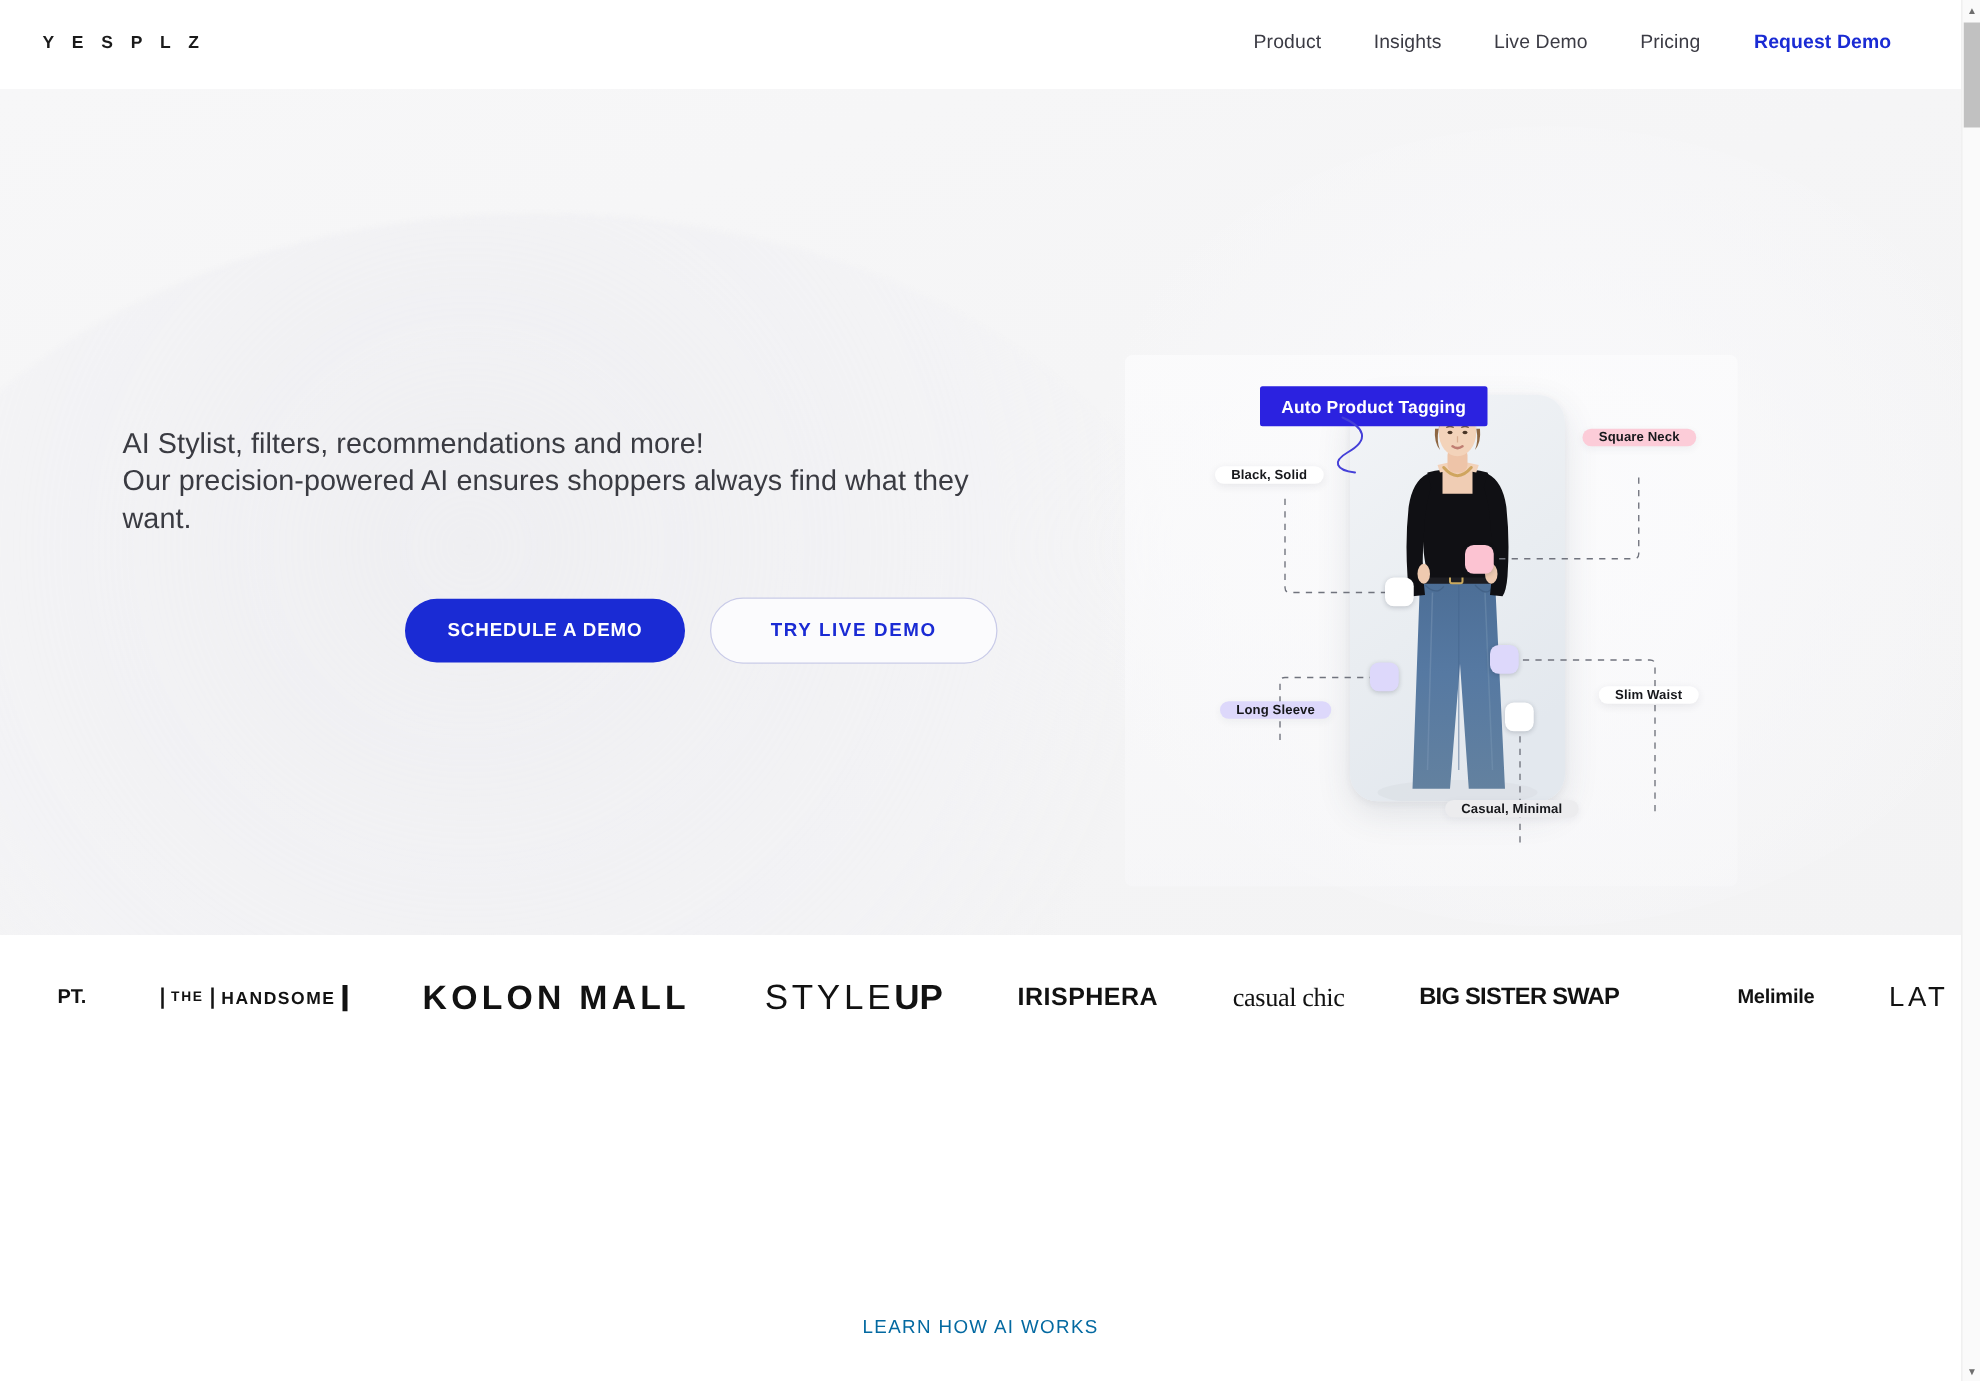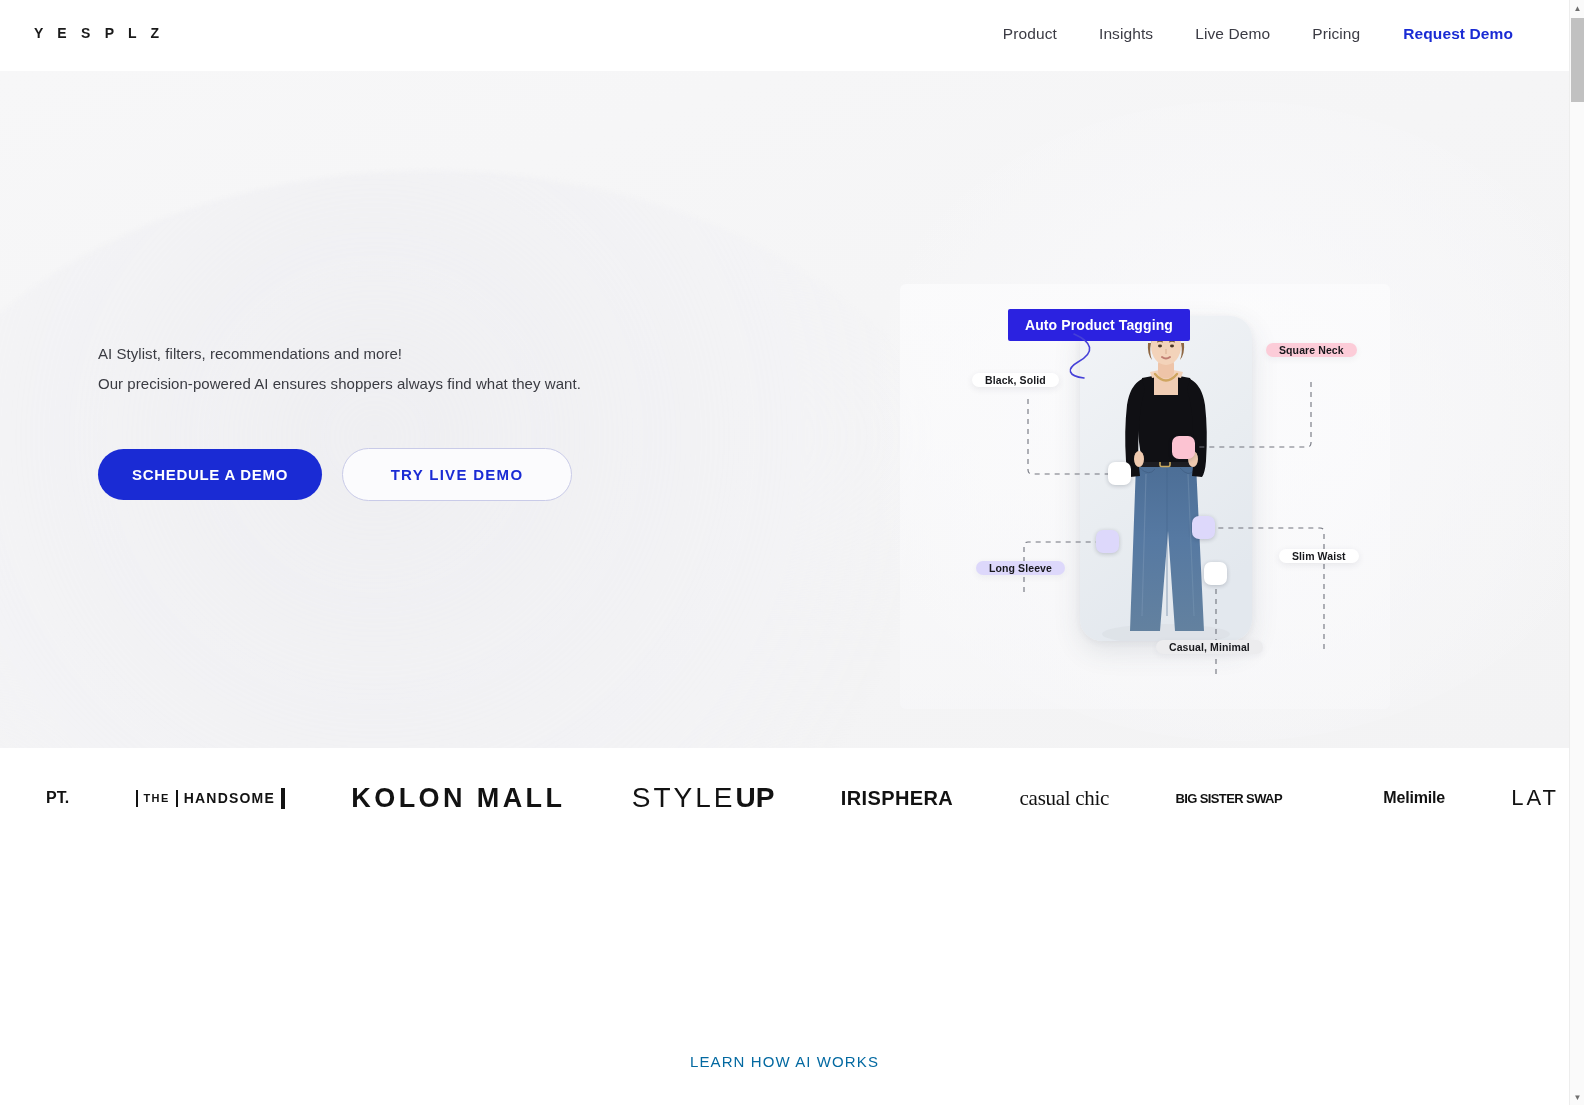--- a/index.html
+++ b/index.html
@@ -105,30 +105,31 @@
   }
   .hero-title {
     font-size: 49px;
     line-height: 60px;
     font-weight: 700;
     letter-spacing: -0.8px;
     color: #17181c;
   }
   .hero-sub {
     margin-top: 32px;
-    font-size: 15px;
+    font-size: 23px;
     line-height: 30px;
     color: #3a3b42;
     letter-spacing: 0.05px;
   }
   .hero-buttons {
     margin-top: 49px;
     display: flex;
     align-items: center;
     gap: 20px;
+    justify-content: flex-end;
   }
   .btn {
     border: none;
     cursor: pointer;
     font-family: "Liberation Sans", sans-serif;
     white-space: nowrap;
   }
   .btn-primary {
     width: 224px;
     height: 51px;
@@ -286,21 +287,21 @@
   .b-pt        { font-size: 16px; font-weight: 700; letter-spacing: 0px; margin-left: 34px; }
   .b-handsome  { font-size: 14px; font-weight: 700; letter-spacing: 1.2px; display:flex; align-items:center; gap:6px; }
   .b-handsome .bar { display:inline-block; width:2px; height:17px; background:#121212; }
   .b-handsome .bar-thick { width:4px; height:21px; }
   .b-handsome .small { font-size: 11px; letter-spacing: 1.4px; }
   .b-kolon     { font-size: 27px; font-weight: 700; letter-spacing: 3.4px; }
   .b-styleup   { font-size: 28px; letter-spacing: 3px; font-weight: 300; }
   .b-styleup b { font-weight: 800; letter-spacing: 0px; }
   .b-iris      { font-size: 20px; font-weight: 700; letter-spacing: 0.4px; }
   .b-casual    { font-size: 21px; font-family: "Liberation Serif", serif; letter-spacing: -0.3px; }
-  .b-bigsister { font-size: 13px; font-weight: 800; letter-spacing: -0.6px; }
+  .b-bigsister { font-size: 19px; font-weight: 800; letter-spacing: -0.6px; }
   .b-melimile  { font-size: 16px; font-weight: 700; letter-spacing: -0.2px; padding-left: 35px; }
   .b-lat       { font-size: 22px; font-weight: 400; letter-spacing: 3px; margin-right: 22px; }
 
   
   .bottom-section {
     position: absolute;
     top: 848px; left: 0;
     width: 1569px;
     height: 257px;
     background: #ffffff;

